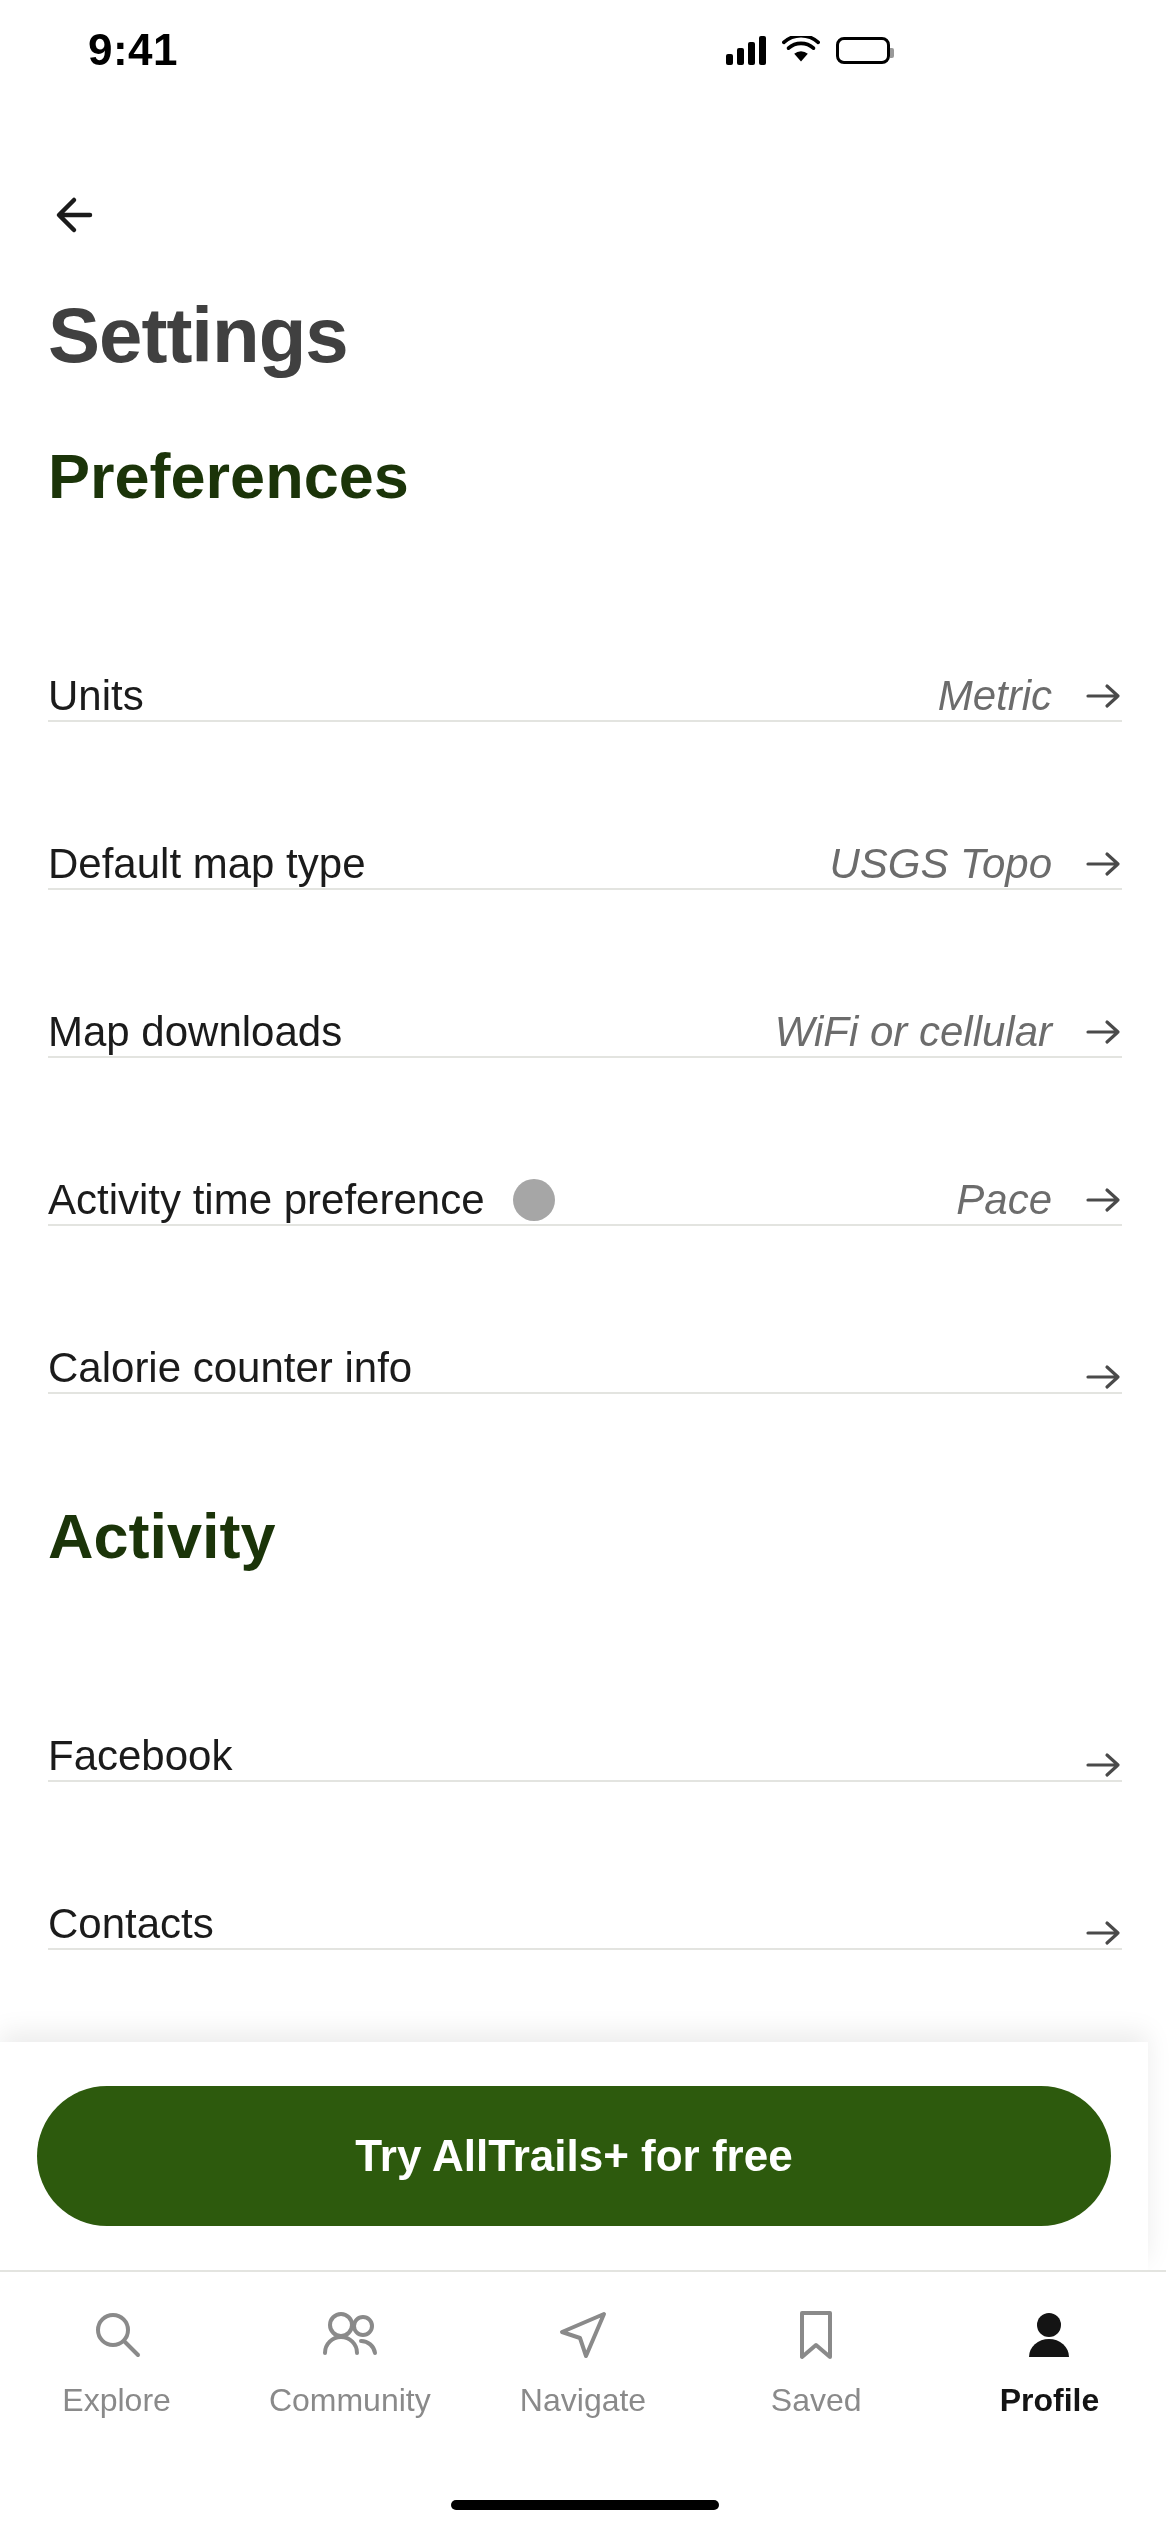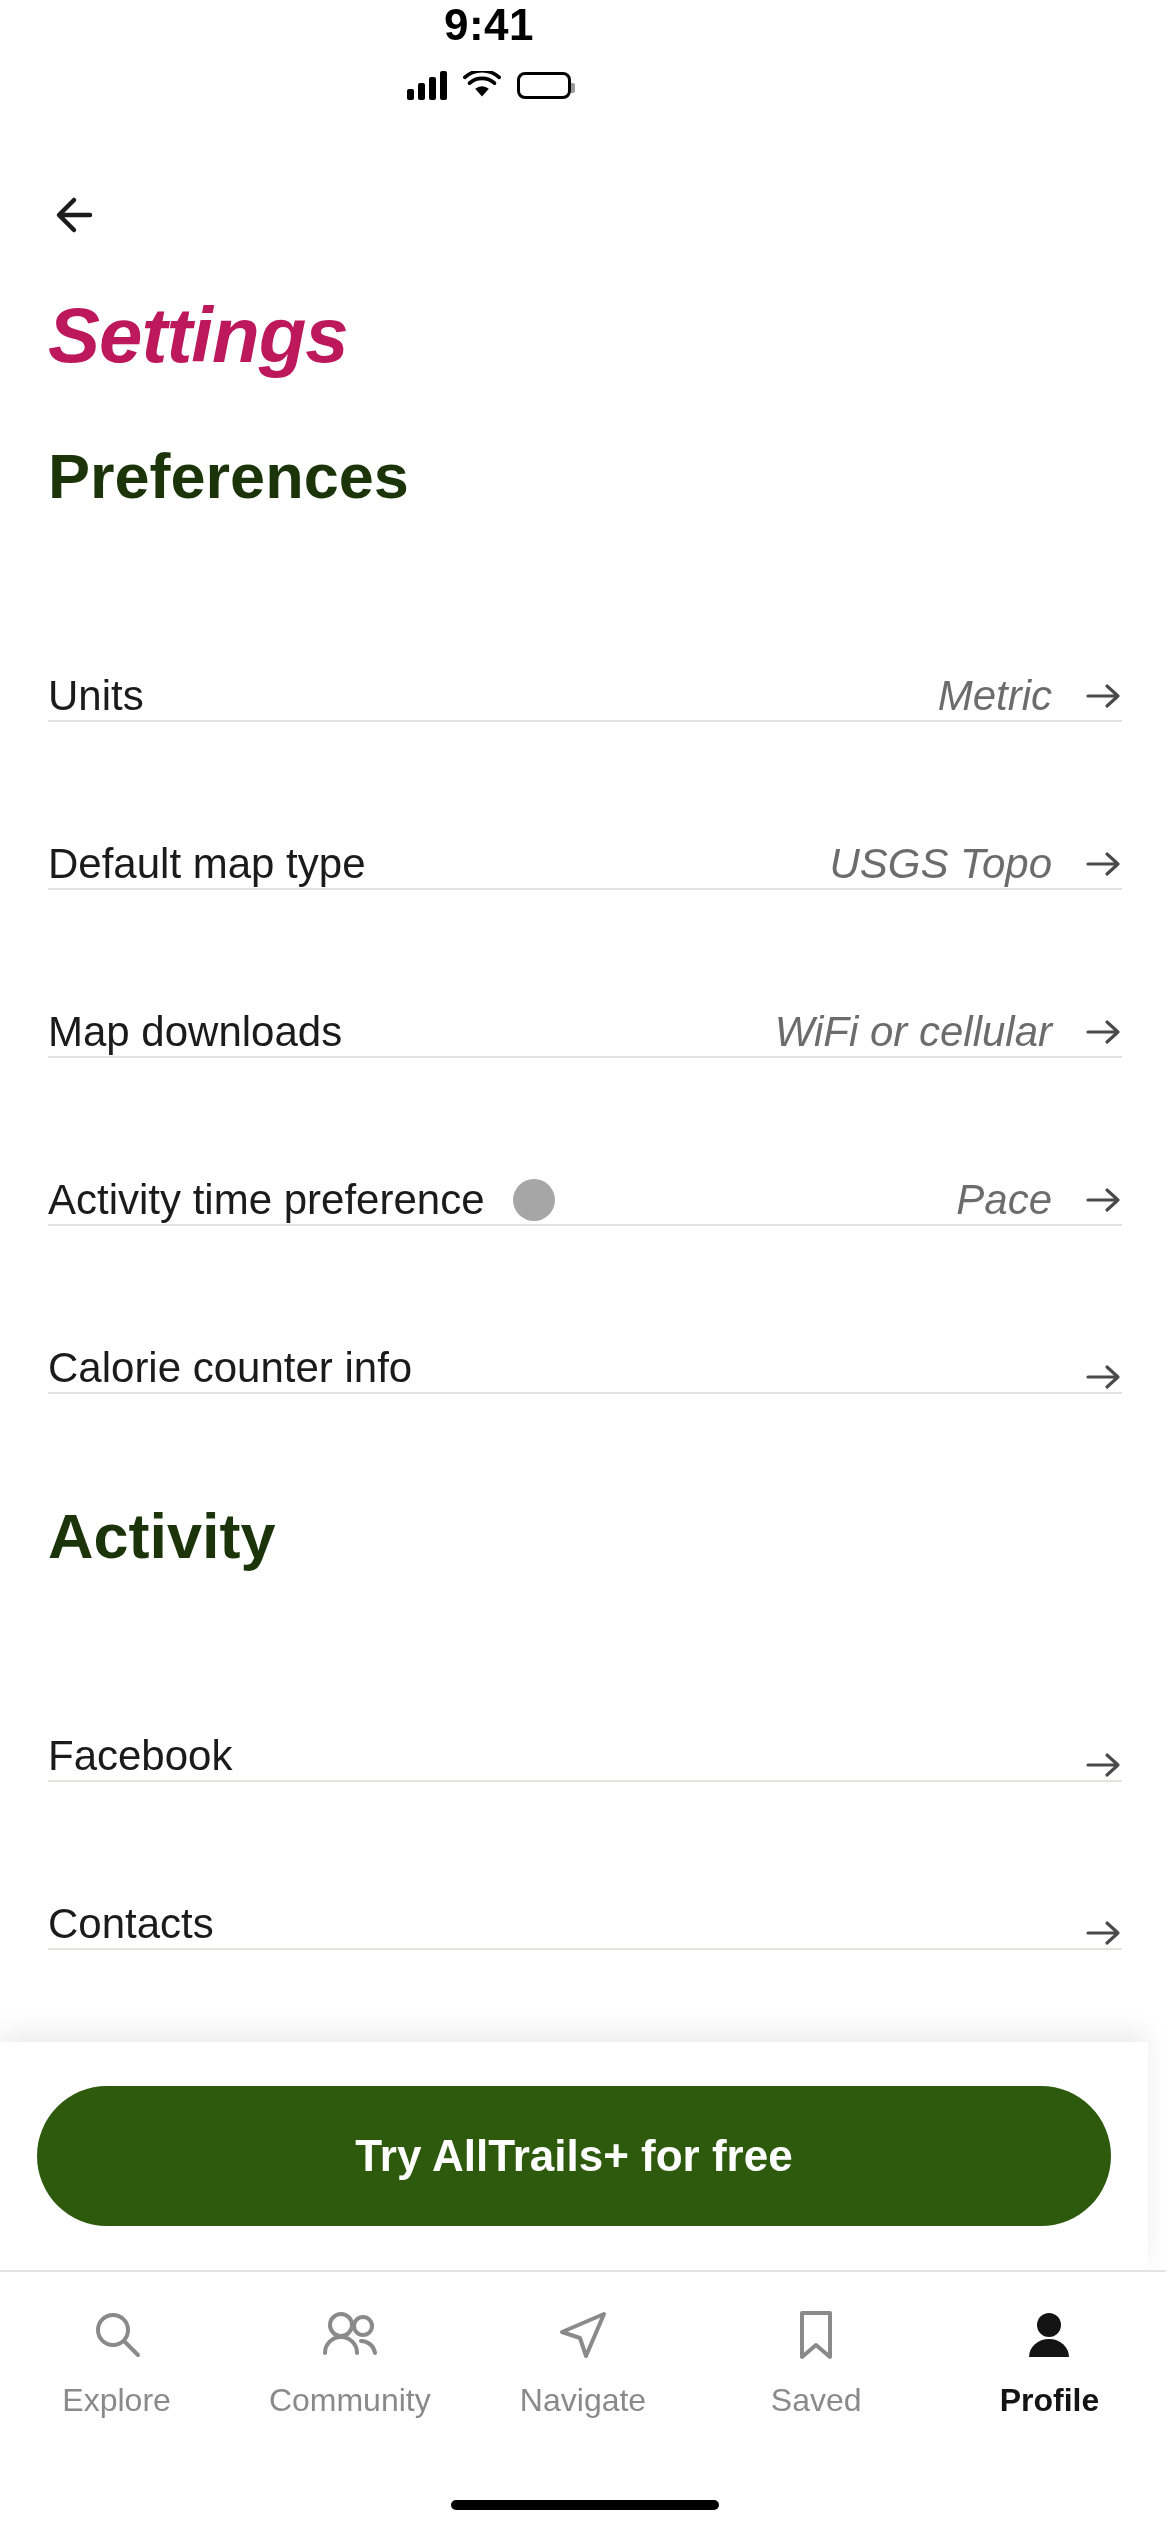--- a/index.html
+++ b/index.html
@@ -20,21 +20,20 @@
   
   .statusbar {
     position: absolute;
     top: 0; left: 0;
     width: 950px;
     height: 100px;
     display: flex;
     align-items: center;
     justify-content: space-between;
     padding: 0 60px 0 88px;
-    flex-direction: column;
   }
   .status-time {
     font-size: 44px;
     font-weight: bold;
     color: #000000;
     letter-spacing: 0.5px;
   }
   .status-right {
     display: flex;
     align-items: center;
@@ -79,23 +78,22 @@
     padding-left: 50px;
   }
   .back-icon { width: 62px; height: 62px; }
 
   
   .page-title {
     position: absolute;
     top: 290px; left: 48px;
     font-size: 78px;
     font-weight: bold;
-    color: #be185d;
+    color: #404040;
     letter-spacing: -1px;
-    font-style: italic;
   }
 
   
   .content {
     position: absolute;
     top: 440px; left: 0;
     width: 1170px;
     height: 1580px;
     overflow: hidden;
   }

